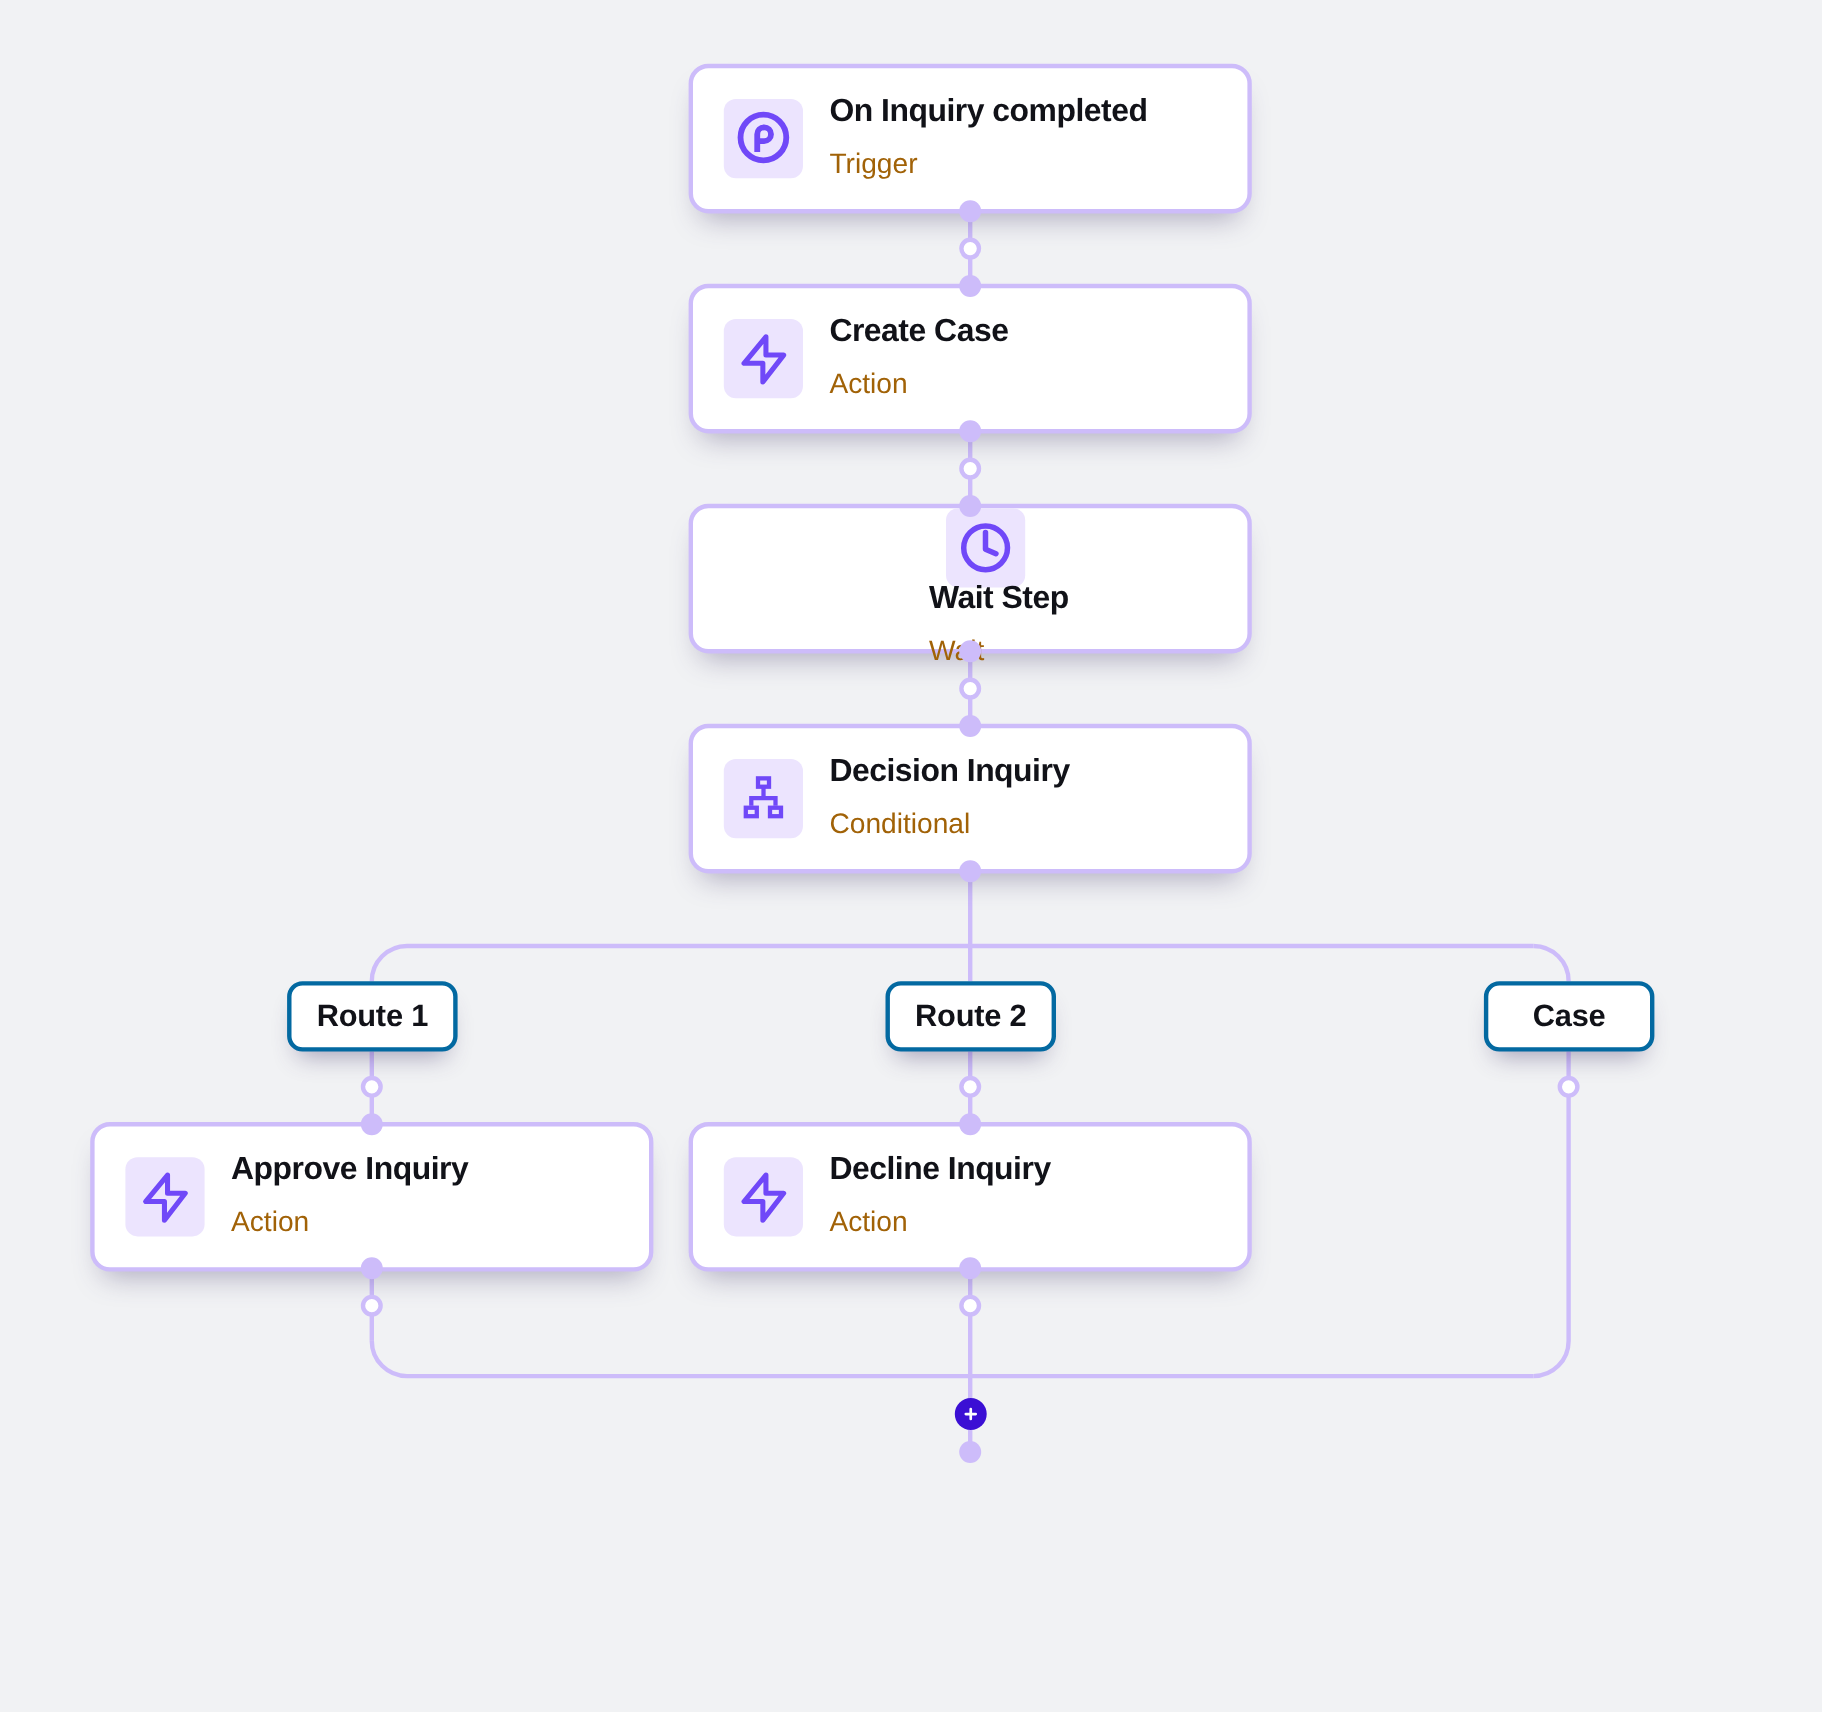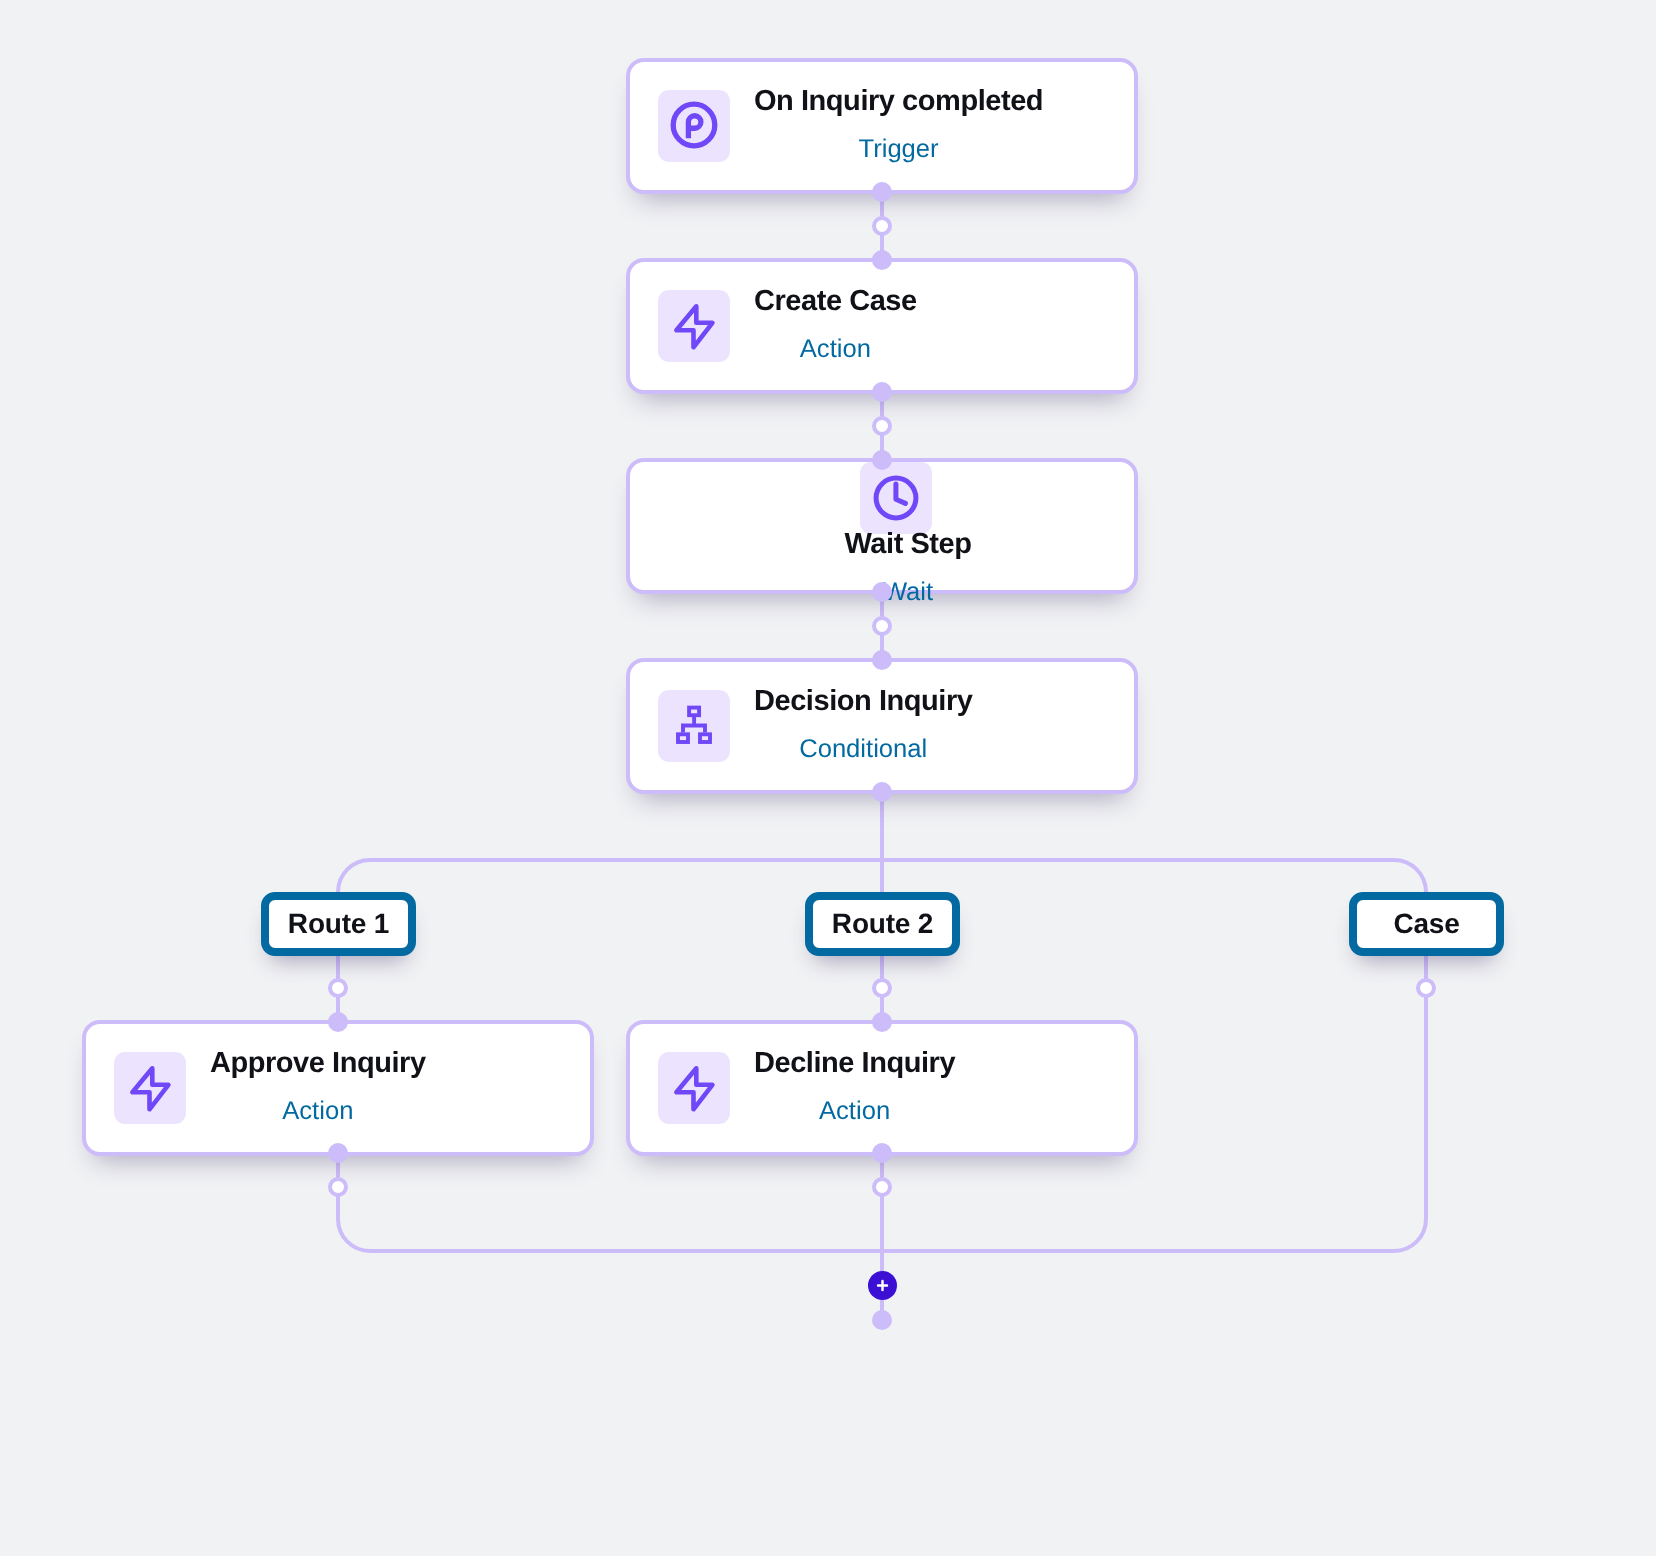--- a/index.html
+++ b/index.html
@@ -33,30 +33,30 @@
     display:flex;align-items:center;justify-content:center;
     flex:0 0 auto;
   }
   .iconbox svg{display:block;}
   .meta{margin-left:24px;display:flex;flex-direction:column;justify-content:center;margin-top:-4px;}
   .title{
     font-size:29px;font-weight:700;color:#111218;
     letter-spacing:-0.45px;line-height:28px;
   }
   .subtitle{
-    font-size:25.6px;font-weight:400;color:#0369a1;
+    font-size:25.6px;font-weight:400;color:#a16207;
     letter-spacing:0;
-    margin-top:21px;line-height:26px;text-align:center;
+    margin-top:21px;line-height:26px;
   }
 
   .pill{
     position:absolute;z-index:2;
     height:64px;
     background:#ffffff;
-    border:8px solid #0369a1;
+    border:4px solid #0369a1;
     border-radius:14px;
     display:flex;align-items:center;justify-content:center;
     box-shadow:0 14px 22px -10px rgba(70,60,110,.45);
     font-size:28px;font-weight:700;color:#111218;
     letter-spacing:-0.2px;
   }
 
   .plusbtn{
     position:absolute;z-index:4;
     width:29px;height:29px;border-radius:50%;

